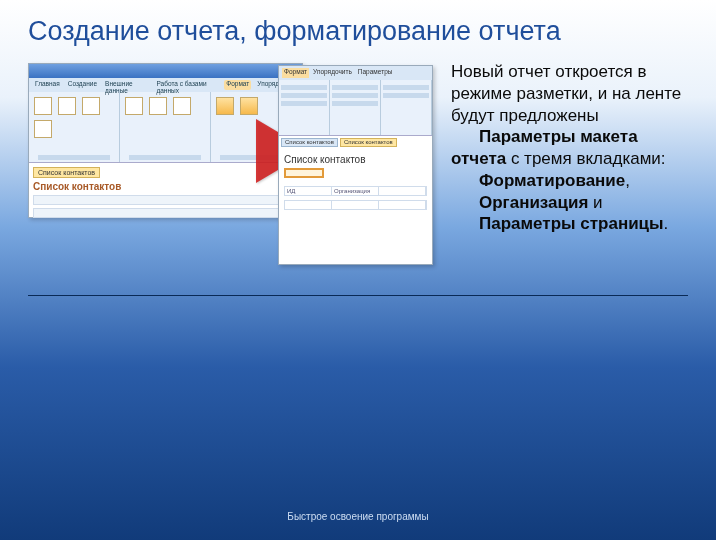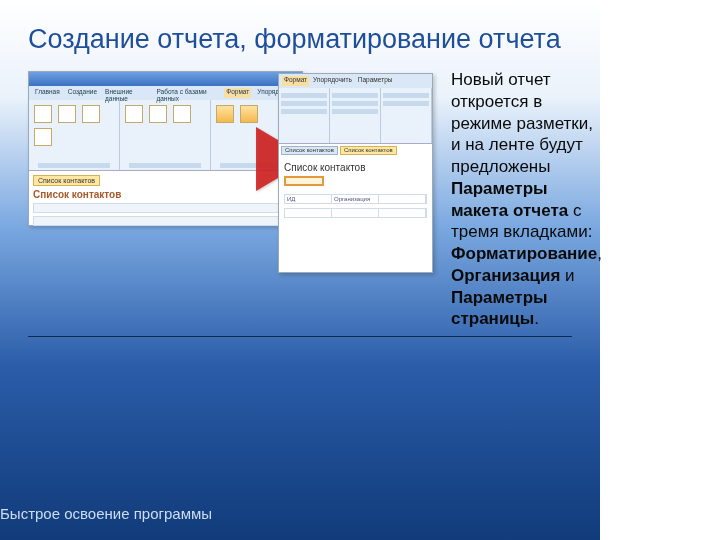--- a/index.html
+++ b/index.html
@@ -1,32 +1,32 @@
 <!DOCTYPE html>
 <html><head>
 <meta charset="utf-8">
 <style>
   * { box-sizing: border-box; margin: 0; padding: 0; }
   html, body { width: 720px; height: 540px; overflow: hidden; font-family: Arial, sans-serif; }
   .slide {
-    width: 600px; height: 540px;
+    width: 716px; height: 540px;
     background: linear-gradient(180deg, #ffffff 0%, #eaf2fb 18%, #7aa8e0 42%, #2a5ca8 68%, #113b7a 100%);
     position: relative;
-    padding: 24px 28px 10px 28px;
+    padding: 16px 28px 10px 28px;
   }
   .title {
     color: #1f4e9b;
     font-size: 27px;
     font-weight: 400;
     margin-bottom: 12px;
   }
   .top-row { display: flex; gap: 18px; align-items: flex-start; }
   .img-col { flex: 0 0 405px; position: relative; }
   .text-col { flex: 1; color: #0a0a0a; font-size: 17px; line-height: 1.28; padding-top: 2px; }
-  .text-col b { font-weight: 700; }
+  .text-col b { font-weight: 700; margin-left: 28px; }
 
   
   .shot-wrap { position: relative; width: 405px; height: 230px; }
   .ribbon-shot {
     position: absolute; top: 4px; left: 0; width: 275px; height: 155px;
     background: #cfe0f3; border: 1px solid #9ab; box-shadow: 2px 2px 4px rgba(0,0,0,.2);
     font-size: 7px; color: #333;
   }
   .rs-title { background: linear-gradient(#6fa0e0,#3b72c2); height: 14px; }
   .rs-tabs { background: #d9e7f6; height: 14px; display: flex; gap: 4px; padding: 2px 4px; font-size: 6.5px; color: #245; }
@@ -65,21 +65,21 @@
   .r-tabbar span { background:#ffe7a2; border:1px solid #d3b25a; padding:0 3px; font-size:6px; }
   .r-tabbar span.b { background:#d9e7f6; border-color:#9bb5cf; }
   .r-doc { background:#fff; padding:5px; height:115px; }
   .r-doc-title { color:#333; font-size:10px; }
   .r-sel { display:inline-block; width:40px; height:10px; border:2px solid #e29a3a; background:#fff4dc; margin:3px 0; }
   .r-doc-row { height:10px; border:1px solid #d0dceb; margin-top:4px; display:flex; }
   .r-doc-row div { flex:1; border-right:1px solid #d0dceb; font-size:6px; padding:1px 2px; color:#557; }
 
   hr.divider { border: none; border-top: 1px solid #0a2a56; margin: 6px 0 10px 0; }
   .para { color: #fff; font-size: 17px; line-height: 1.3; margin-bottom: 14px; text-shadow: 0 1px 1px rgba(0,0,0,.25); }
-  .footer { position: absolute; bottom: 18px; left: 0; right: 0; color: #cdddf2; font-size: 15px; }
+  .footer { position: absolute; bottom: 18px; left: 0; right: 0; text-align: center; color: #cdddf2; font-size: 10px; }
 </style>
 </head>
 <body>
 
 <div class="slide">
   <div class="title">Создание отчета, форматирование отчета</div>
 
   <div class="top-row">
     <div class="img-col">
       <div class="shot-wrap">

